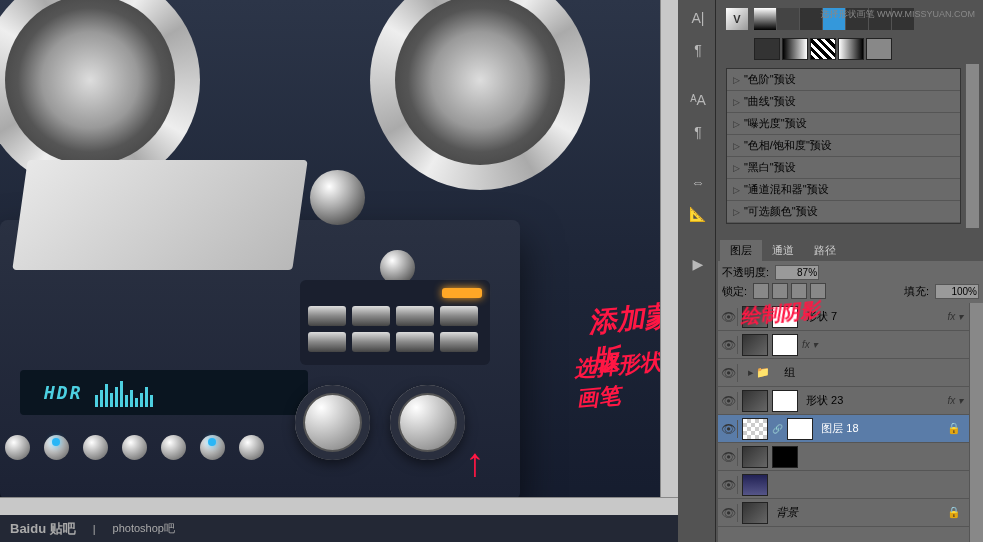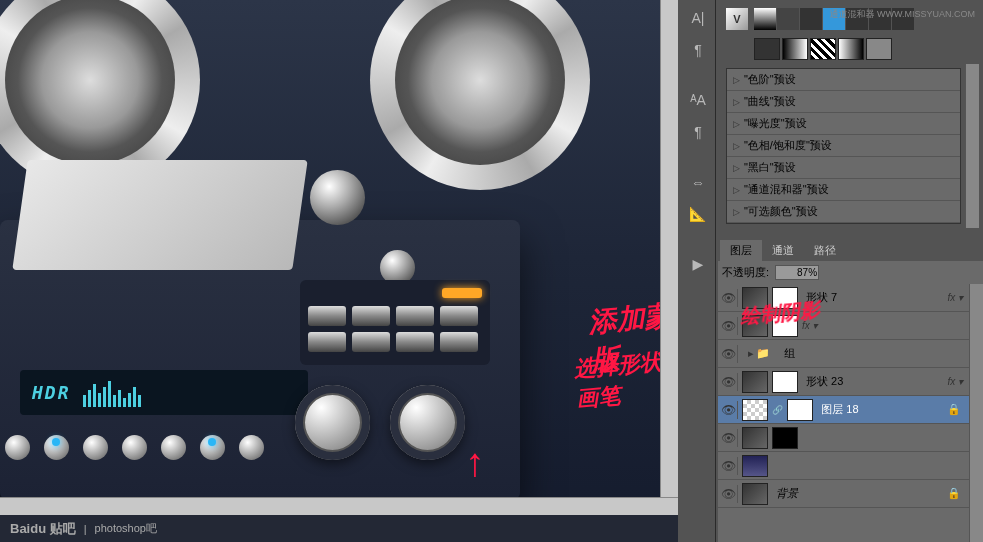--- a/index.html
+++ b/index.html
@@ -12,21 +12,21 @@
 .reel::before{content:"";position:absolute;inset:30px;border-radius:50%;background:conic-gradient(#ccc 0deg,#eee 30deg,#aaa 60deg,#ccc 90deg,#eee 120deg,#aaa 150deg,#ccc 180deg,#eee 210deg,#aaa 240deg,#ccc 270deg,#eee 300deg,#aaa 330deg,#ccc 360deg)}
 .reel::after{content:"";position:absolute;inset:55px;border-radius:50%;background:radial-gradient(circle,#ddd 0%,#999 40%,#555 60%,#333 100%)}
 .deck{position:absolute;left:0;top:220px;width:520px;height:280px;background:linear-gradient(180deg,#2a3142 0%,#1c2234 100%);border-radius:8px;box-shadow:0 20px 40px rgba(0,0,0,0.6)}
 .deck-top{position:absolute;top:-60px;left:20px;width:280px;height:110px;background:linear-gradient(135deg,#e8e8e8,#b8b8b8);transform:skewX(-8deg);border-radius:4px}
 .knob-big{position:absolute;top:-50px;left:310px;width:55px;height:55px;border-radius:50%;background:radial-gradient(circle at 35% 30%,#fff,#aaa 40%,#666 70%,#222)}
 .knob-small{position:absolute;width:35px;height:35px;border-radius:50%;background:radial-gradient(circle at 35% 30%,#fff,#aaa 40%,#555 80%)}
 .btn-panel{position:absolute;right:30px;top:60px;width:190px;height:85px;background:#1a1f2e;border-radius:6px;padding:8px}
 .led{width:40px;height:10px;background:#ffa726;box-shadow:0 0 8px #ffa726;border-radius:3px;margin:0 0 8px auto}
 .btn-row{display:flex;gap:6px;margin-bottom:6px}
 .sbtn{width:38px;height:20px;background:linear-gradient(180deg,#ddd,#888,#444);border-radius:3px}
-.display{position:absolute;left:20px;top:150px;width:288px;height:45px;background:#0a1520;border-radius:4px;display:flex;align-items:center;padding:0 12px;gap:12px}
+.display{position:absolute;left:20px;top:150px;width:288px;height:45px;background:#0a1520;border-radius:4px;display:flex;align-items:center;padding:0 24px;gap:12px}
 .hdr{font-family:monospace;font-weight:bold;font-size:18px;color:#4dd0e1;font-style:italic;letter-spacing:2px}
 .bars{display:flex;align-items:end;gap:2px;height:28px}
 .bar{width:3px;background:#4dd0e1}
 .dial{position:absolute;width:75px;height:75px;border-radius:50%;background:radial-gradient(circle at 35% 30%,#fff,#ccc 30%,#999 60%,#444);box-shadow:0 4px 12px rgba(0,0,0,0.5),inset 0 0 0 8px #2a2f3e,inset 0 0 0 10px #555}
 .bottom-knobs{position:absolute;left:5px;top:215px;display:flex;gap:14px}
 .tknob{width:25px;height:25px;border-radius:50%;background:radial-gradient(circle at 35% 30%,#fff,#aaa,#555)}
 .tknob.blue::after{content:"";position:absolute;width:8px;height:8px;background:#29b6f6;border-radius:50%;top:3px;left:8px;box-shadow:0 0 6px #29b6f6}
 .tknob{position:relative}
 .arrow-red{position:absolute;font-size:40px;color:#ff1744;font-weight:bold}
 .anno-red{position:absolute;font-size:28px;color:#ff1744;font-weight:bold;font-style:italic;transform:rotate(-5deg)}
@@ -60,21 +60,21 @@
 .layer{display:flex;align-items:center;padding:2px;border-bottom:1px solid #555;height:28px;gap:4px}
 .layer.selected{background:#5a7ca8}
 .layer-eye{width:18px;height:18px;display:flex;align-items:center;justify-content:center;color:#333;font-size:12px;border-right:1px solid #555;cursor:pointer}
 .layer-thumb{width:26px;height:22px;background:linear-gradient(135deg,#333,#666);border:1px solid #222}
 .layer-thumb.checker{background:repeating-conic-gradient(#ccc 0 25%,#fff 0 50%) 0 0/8px 8px}
 .layer-mask{width:26px;height:22px;background:#fff;border:1px solid #222}
 .layer-mask.black{background:#000}
 .layer-name{flex:1;font-size:11px;color:#000;padding-left:4px}
 .layer.selected .layer-name{color:#fff}
 .layer-fx{font-size:10px;color:#333;font-style:italic;padding-right:4px}
-.footer{position:absolute;left:0;bottom:0;width:678px;height:27px;background:rgba(30,35,50,0.9);display:flex;align-items:center;padding:0 10px;gap:8px;color:#aaa;font-size:11px}
+.footer{position:absolute;left:0;bottom:0;width:678px;height:27px;background:rgba(30,35,50,0.9);display:flex;align-items:center;padding:0 10px;gap:17px;color:#aaa;font-size:11px}
 .footer-logo{font-weight:bold;font-size:13px}
 .panel-scroll{width:14px;background:#888;border-left:1px solid #555}
 </style>
 </head>
 <body>
 
 <div class="canvas">
   <div class="canvas-content">
     <div class="reel left"></div>
     <div class="reel right"></div>
@@ -139,21 +139,21 @@
   <div class="tool-icon">¶</div>
   <div class="tool-icon" style="margin-top:18px">ᴬA</div>
   <div class="tool-icon">¶</div>
   <div class="tool-icon" style="margin-top:18px">⇔</div>
   <div class="tool-icon">📐</div>
   <div class="tool-icon" style="margin-top:18px">▶</div>
 </div>
 
 <div class="panels">
   <div class="adj-panel">
-    <span class="watermark">通道混和器 WWW.MISSYUAN.COM</span>
+    <span class="watermark">选择形状画笔 WWW.MISSYUAN.COM</span>
     <div class="adj-header">
       <div class="adj-icon-v">V</div>
       <div class="adj-swatches">
         <div class="adj-sw" style="background:linear-gradient(#fff,#000)"></div>
         <div class="adj-sw" style="background:#444"></div>
         <div class="adj-sw"></div>
         <div class="adj-sw" style="background:#3498db"></div>
         <div class="adj-sw"></div>
         <div class="adj-sw"></div>
         <div class="adj-sw"></div>
@@ -184,20 +184,31 @@
     <div class="lp-tabs">
       <div class="lp-tab active">图层</div>
       <div class="lp-tab">通道</div>
       <div class="lp-tab">路径</div>
     </div>
     <div class="lp-controls">
       <div class="lp-row">
         <span>不透明度:</span>
         <input class="lp-input" value="87%" style="">
       </div>
+      <div class="lp-row">
+        <span>锁定:</span>
+        <div class="lp-lock">
+          <div class="lp-lock-icon"></div>
+          <div class="lp-lock-icon"></div>
+          <div class="lp-lock-icon"></div>
+          <div class="lp-lock-icon"></div>
+        </div>
+        <span style="margin-left:auto">填充:</span>
+        <input class="lp-input" value="100%" style="">
+      </div>
     </div>
     <div class="anno-red" style="left:740px;top:300px;font-size:20px;position:fixed">绘制阴影</div>
     <div style="display:flex;flex:1">
       <div class="layer-list" style="flex:1">
         <div class="layer">
           <div class="layer-eye">👁</div>
           <div class="layer-thumb"></div>
           <div class="layer-mask"></div>
           <span class="layer-name">形状 7</span>
           <span class="layer-fx">fx ▾</span>

